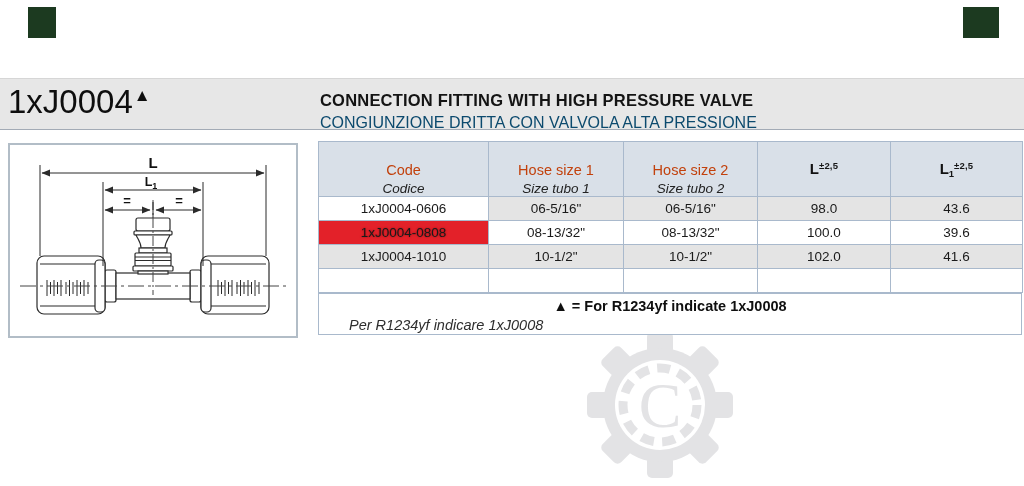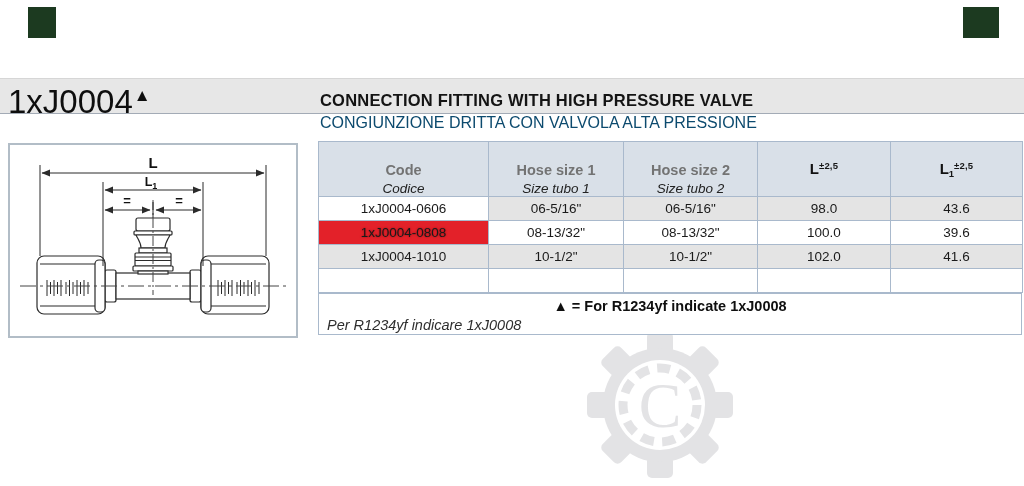--- a/index.html
+++ b/index.html
@@ -11,54 +11,54 @@
   body{width:1024px;height:486px;background:#fff;position:relative;overflow:hidden;
        font-family:"Liberation Sans","DejaVu Sans",sans-serif;color:#161616;}
   .page{position:absolute;inset:0;}
 
   
   .corner-mark{position:absolute;top:7px;height:31px;background:var(--corner-mark-green);}
   .corner-mark.left{left:28px;width:28px;}
   .corner-mark.right{left:963px;width:36px;}
 
   
-  .band{position:absolute;left:0;top:78px;width:1024px;height:36px;box-sizing:border-box;
+  .band{position:absolute;left:0;top:78px;width:1024px;height:52px;box-sizing:border-box;
         background:var(--band-bg);border-top:1px solid #d6d6d6;border-bottom:1px solid #a3abb6;}
   .part-number{position:absolute;left:8px;top:0px;font-size:33px;line-height:46px;color:#0e0e0e;white-space:nowrap;}
   .part-mark{font-size:17px;position:relative;top:-12px;margin-left:1px;}
   .titles{position:absolute;left:320px;top:12px;line-height:1.2;}
   .title-en{font-weight:bold;font-size:16.5px;color:#141414;letter-spacing:.2px;}
   .title-it{font-size:16px;color:#0c4a6e;margin-top:2px;}
 
   
   .diagram-box{position:absolute;left:8px;top:143px;width:290px;height:195px;box-sizing:border-box;
                border:2px solid #b2bdc7;background:#fff;z-index:2;}
   .diagram-box svg{display:block;width:100%;height:100%;}
 
   
   .data-table{position:absolute;left:318px;top:141px;width:704px;border-collapse:collapse;
               table-layout:fixed;background:#fff;z-index:2;}
   .data-table th,.data-table td{border:1px solid var(--table-border);padding:0;text-align:center;
               vertical-align:middle;overflow:hidden;}
   .data-table thead th{background:var(--table-header-bg);height:50px;font-weight:normal;}
-  .th-line1{font-weight:bold;font-size:14.5px;color:#737373;display:block;margin-top:20px;}
+  .th-line1{font-weight:normal;font-size:14.5px;color:#c2410c;display:block;margin-top:20px;}
   .th-line2{font-style:italic;font-size:13.5px;color:#222;display:block;margin-top:3px;}
   .lsym{font-weight:bold;font-size:15px;color:#111;}
   .lsub{font-weight:bold;font-size:9.5px;vertical-align:-3px;}
   .lsup{font-weight:bold;font-size:9.5px;vertical-align:5px;letter-spacing:.2px;text-align:right;}
   .data-table tbody td{height:23px;font-size:13.5px;color:#1a1a1a;}
   .bg-gray{background:var(--row-gray);}
   .bg-white{background:#fff;margin-top:20px;}
   .bg-red{background:var(--highlight-red);color:#fff;text-shadow:0 0 2px rgba(60,0,0,.55);}
 
   
   .note-box{position:absolute;left:318px;top:293px;width:704px;height:42px;box-sizing:border-box;
             border:1px solid var(--table-border);background:#fff;padding:4px 8px;z-index:2;}
   .note-bold{font-weight:bold;font-size:14.5px;color:#0f0f0f;text-align:center;}
-  .note-italic{font-style:italic;font-size:14.5px;color:#2e2e2e;margin-top:3px;}
+  .note-italic{font-style:italic;font-size:14.5px;color:#2e2e2e;margin-top:3px;margin-left:22px;}
 
   
   .watermark{position:absolute;left:585px;top:330px;width:150px;height:150px;z-index:1;}
   .watermark text{font-family:"Liberation Serif","DejaVu Serif",serif;}
 </style>
 </head>
 <body>
 
 <div class="page">
 

